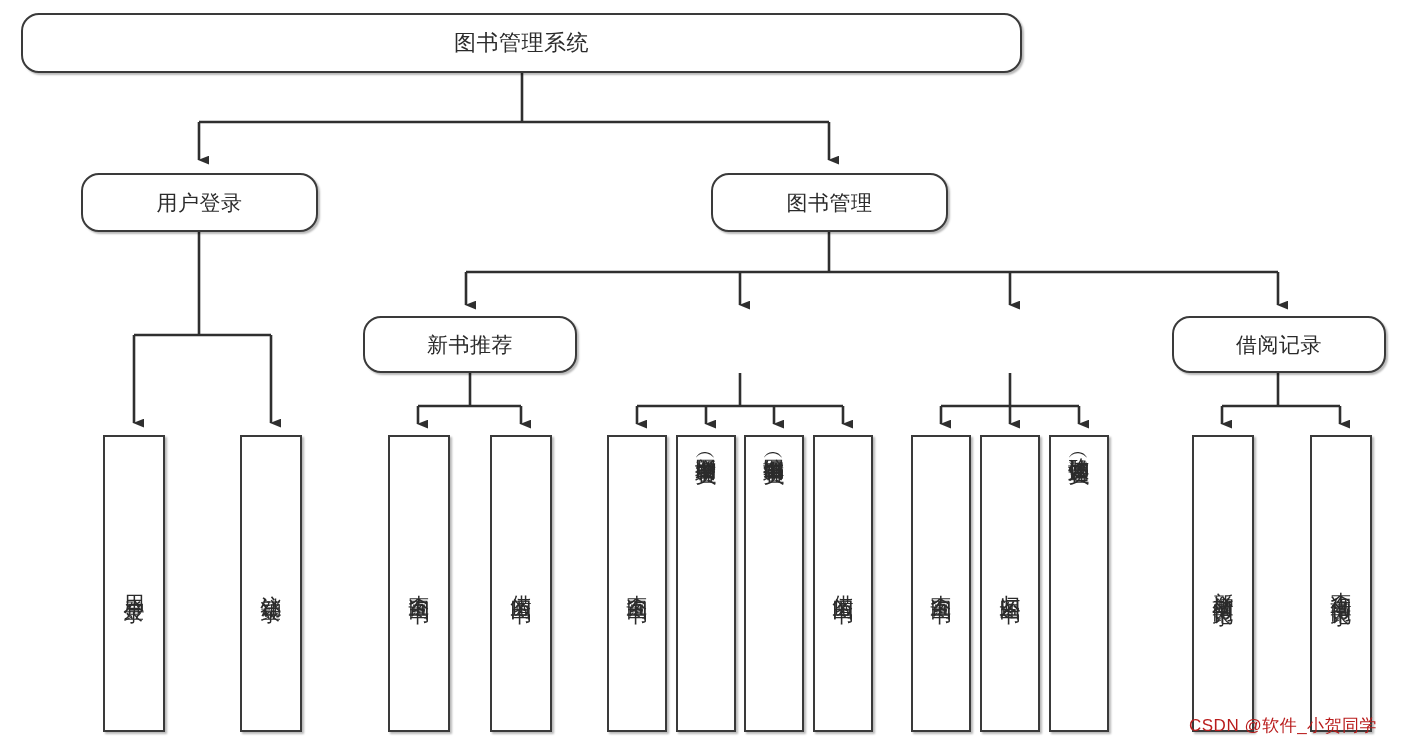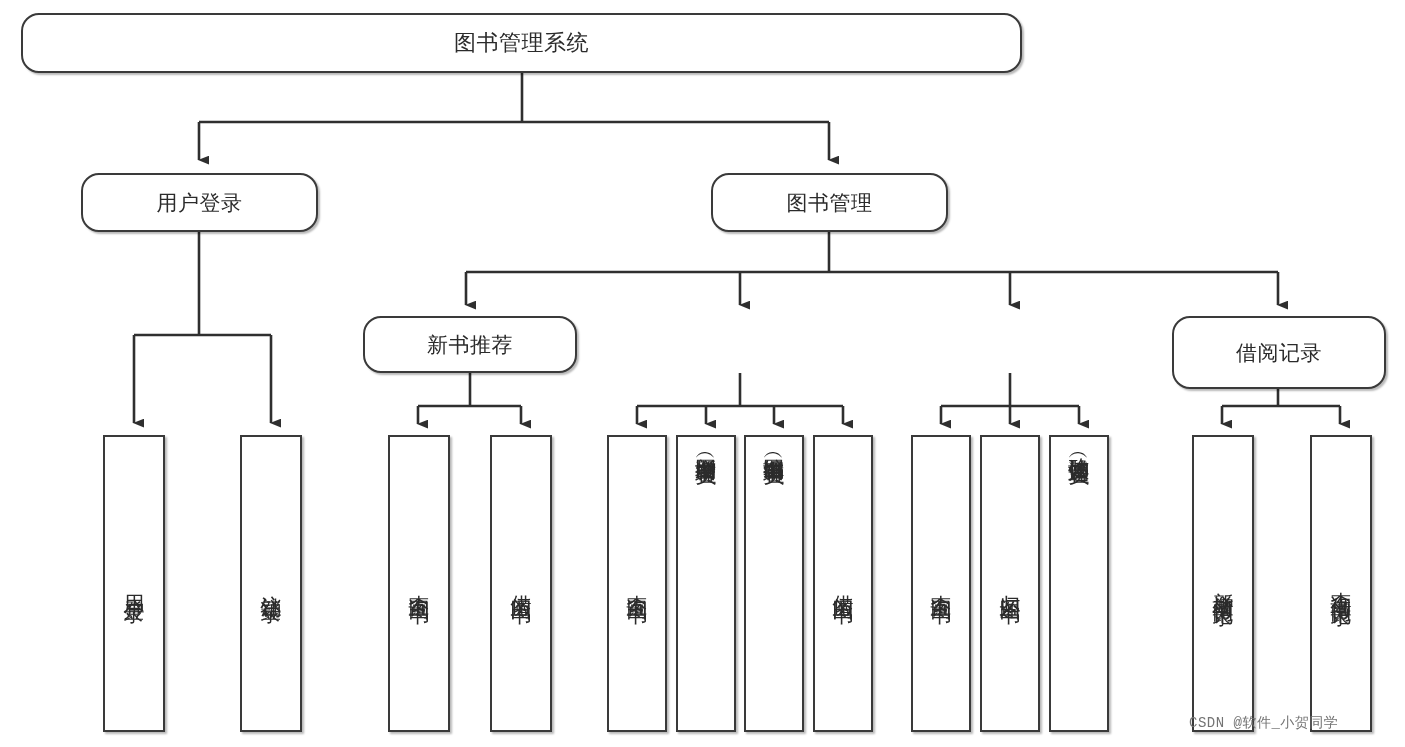--- a/index.html
+++ b/index.html
@@ -66,26 +66,25 @@
     line-height: 1.3;
   }
   .node.vert.midpad {
     align-items: center;
     padding-top: 0;
   }
   #watermark {
     position: absolute;
     left: 1189px;
     top: 714px;
-    font-size: 14px;
-    color: #737373;
+    font-size: 17px;
+    color: #b91c1c;
     letter-spacing: 0.5px;
     white-space: nowrap;
     user-select: none;
-    font-family: Liberation Mono, monospace;
   }
 </style>
 </head>
 <body>
 
 <div id="diagram-canvas">
 
   <svg id="edge-layer" viewBox="0 0 1405 747" width="1405" height="747" xmlns="http://www.w3.org/2000/svg">
     <defs>
       <marker id="arrowhead" markerWidth="10" markerHeight="11" refX="4.5" refY="10" orient="auto" markerUnits="userSpaceOnUse">
@@ -135,21 +134,21 @@
       <path d="M 1340,406 L 1340,424" marker-end="url(#arrowhead)"></path>
     </g>
   </svg>
 
   <div class="node horiz root" style="left:21px; top:13px; width:1001px; height:60px;">图书管理系统</div>
 
   <div class="node horiz" style="left:81px; top:173px; width:237px; height:59px;">用户登录</div>
   <div class="node horiz" style="left:711px; top:173px; width:237px; height:59px;">图书管理</div>
 
   <div class="node horiz" style="left:363px; top:316px; width:214px; height:57px;">新书推荐</div>
-  <div class="node horiz" style="left:1172px; top:316px; width:214px; height:73px;">借阅记录</div>
+  <div class="node horiz" style="left:1172px; top:316px; width:214px; height:57px;">借阅记录</div>
 
   <div class="node vert midpad" style="left:103px; top:435px; width:62px; height:297px;">
     <span class="vlabel">用户登录</span>
   </div>
   <div class="node vert midpad" style="left:240px; top:435px; width:62px; height:297px;">
     <span class="vlabel">注销登录</span>
   </div>
 
   <div class="node vert midpad" style="left:388px; top:435px; width:62px; height:297px;">
     <span class="vlabel">查询图书</span>

